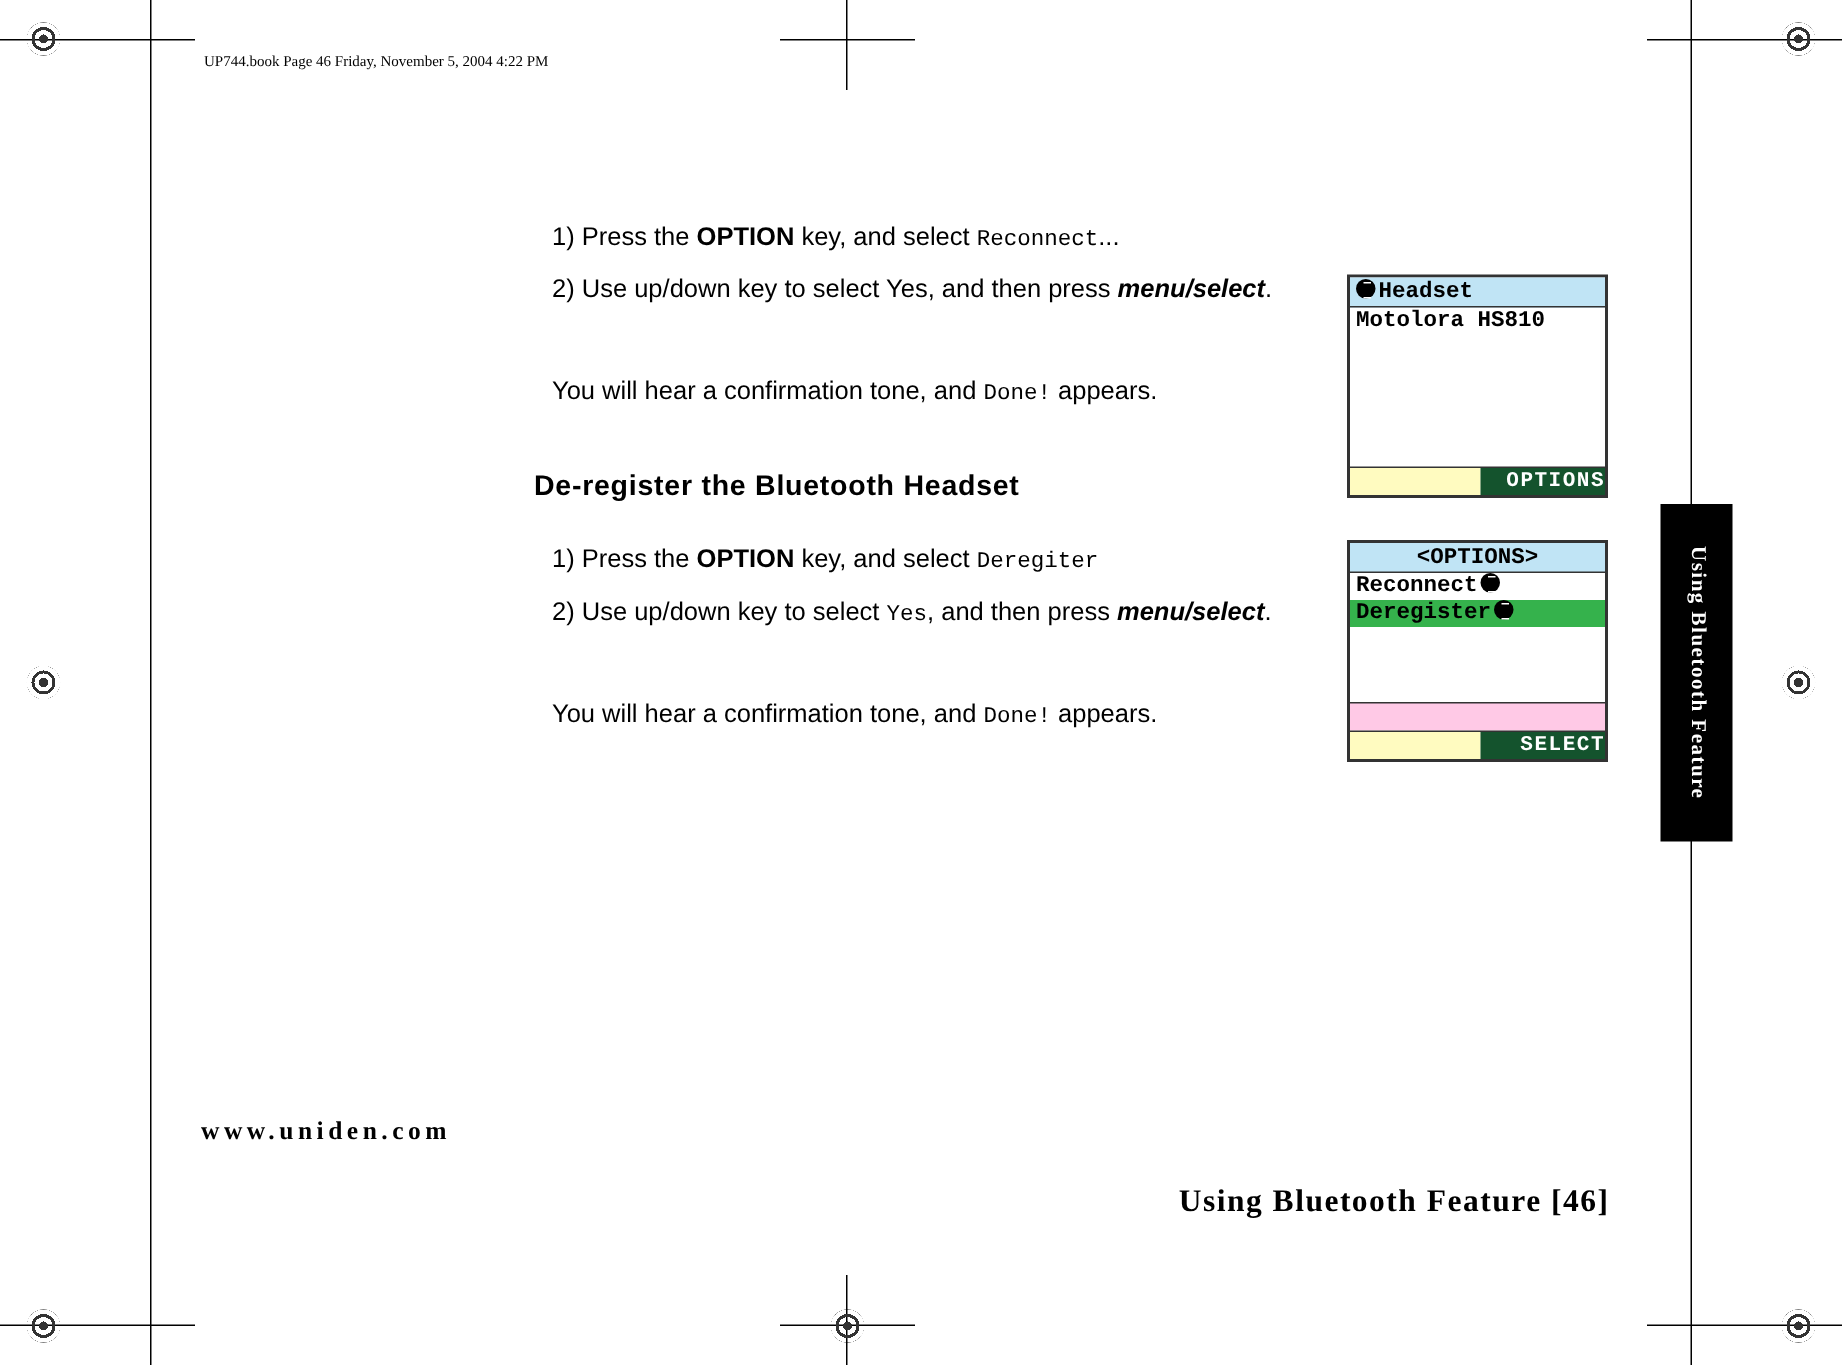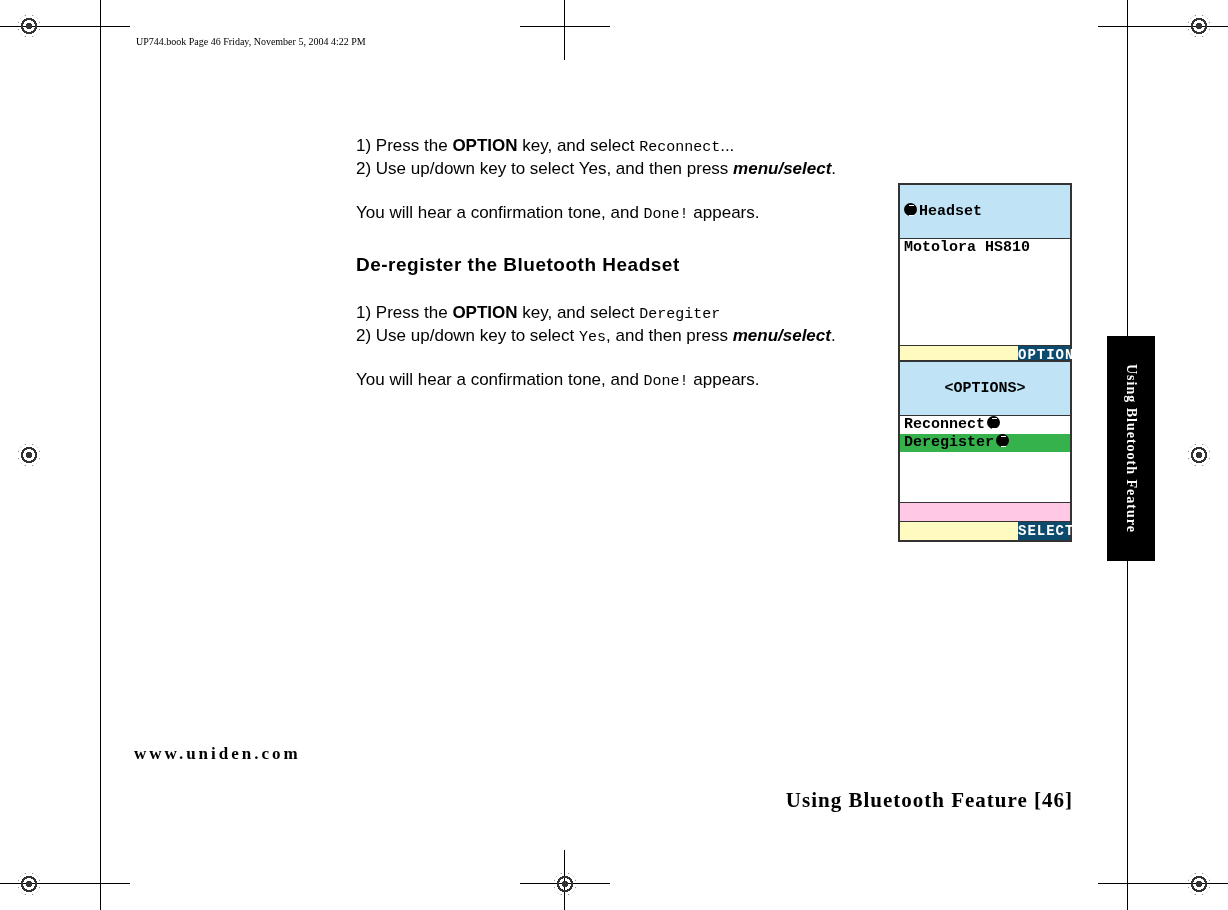--- a/index.html
+++ b/index.html
@@ -2,37 +2,37 @@
 <html><head>
 <meta charset="utf-8">
 <style>
   html,body{margin:0;padding:0;width:1228px;height:910px;background:#fff;font-family:Georgia,serif;color:#000;position:relative;overflow:hidden}
   .vline{position:absolute;width:1px;background:#000}
   .hline{position:absolute;height:1px;background:#000}
   .page-header{position:absolute;left:136px;top:36px;font-family:Liberation Serif, serif;font-size:10px}
   .content{position:absolute;left:356px;top:135px;width:600px;font-family:Arial,Helvetica,sans-serif;color:#000}
   .content h2{font-size:19px;font-weight:bold;margin:0 0 26px 0;letter-spacing:.5px}
   .content p{margin:0 0 0 0;font-size:17px;line-height:1.3}
-  .content .para{margin:0;font-size:17px}
+  .content .para{margin:12px;font-size:17px}
   .bold{font-weight:bold}
   .ital{font-style:italic;font-weight:bold}
   .mono{font-family:'Courier New',monospace;font-size:15px}
   .section-gap{height:30px}
   .footer-left{position:absolute;left:134px;top:744px;font-family:'Times New Roman',serif;font-weight:bold;letter-spacing:3px;font-size:17px}
   .footer-right{position:absolute;right:155px;top:788px;font-family:'Times New Roman',serif;font-weight:bold;font-size:21px;letter-spacing:1px}
   .side-tab{position:absolute;right:73px;top:336px;width:48px;height:225px;background:#000;color:#fff;display:flex;align-items:center;justify-content:center}
   .side-tab span{writing-mode:vertical-rl;font-family:'Times New Roman',serif;font-weight:bold;font-size:14px;letter-spacing:1px}
   .screen{position:absolute;width:170px;border:2px solid #333;background:#fff;font-family:'Courier New',monospace}
-  .screen-title{background:#c0e4f5;border-bottom:1px solid #333;font-size:15px;padding:18px 4px;font-weight:bold;text-align:center}
+  .screen-title{background:#c0e4f5;border-bottom:1px solid #333;font-size:15px;padding:1px 4px;font-weight:bold;text-align:center}
   .screen-title.left{text-align:left}
   .screen-row{font-size:15px;padding:0 4px;height:18px;line-height:18px;font-weight:bold}
   .screen-body{height:88px}
   .screen-bar{height:18px;border-top:1px solid #333;display:flex}
   .screen-bar .l{flex:1;background:#fffbc0}
-  .screen-bar .r{width:52px;background:#0c4a6e;color:#fff;font-size:14px;font-weight:bold;text-align:right;line-height:18px;letter-spacing:1px}
+  .screen-bar .r{width:83px;background:#14532d;color:#fff;font-size:14px;font-weight:bold;text-align:right;line-height:18px;letter-spacing:1px}
   .reg-target{position:absolute;width:22px;height:22px;border-radius:50%;background:radial-gradient(circle,#333 0 3px,transparent 3px 6px,#333 6px 8px,transparent 8px 11px,#000 11px)}
   .reg-target::before{content:"";position:absolute;inset:0;border-radius:50%;}
   .bt-icon{display:inline-block;width:13px;height:13px;border-radius:50%;background:#000;vertical-align:-1px;margin-right:2px;position:relative}
   .bt-icon::after{content:"";position:absolute;left:5px;top:2px;width:5px;height:9px;border:1px solid #fff;border-left:none;border-right:none}
   .row-reconnect{background:#fff}
   .row-deregister{background:#35b24c}
   .pink-bar{height:18px;background:#ffc9e6;border-top:1px solid #333}
 </style>
 </head>
 <body>

